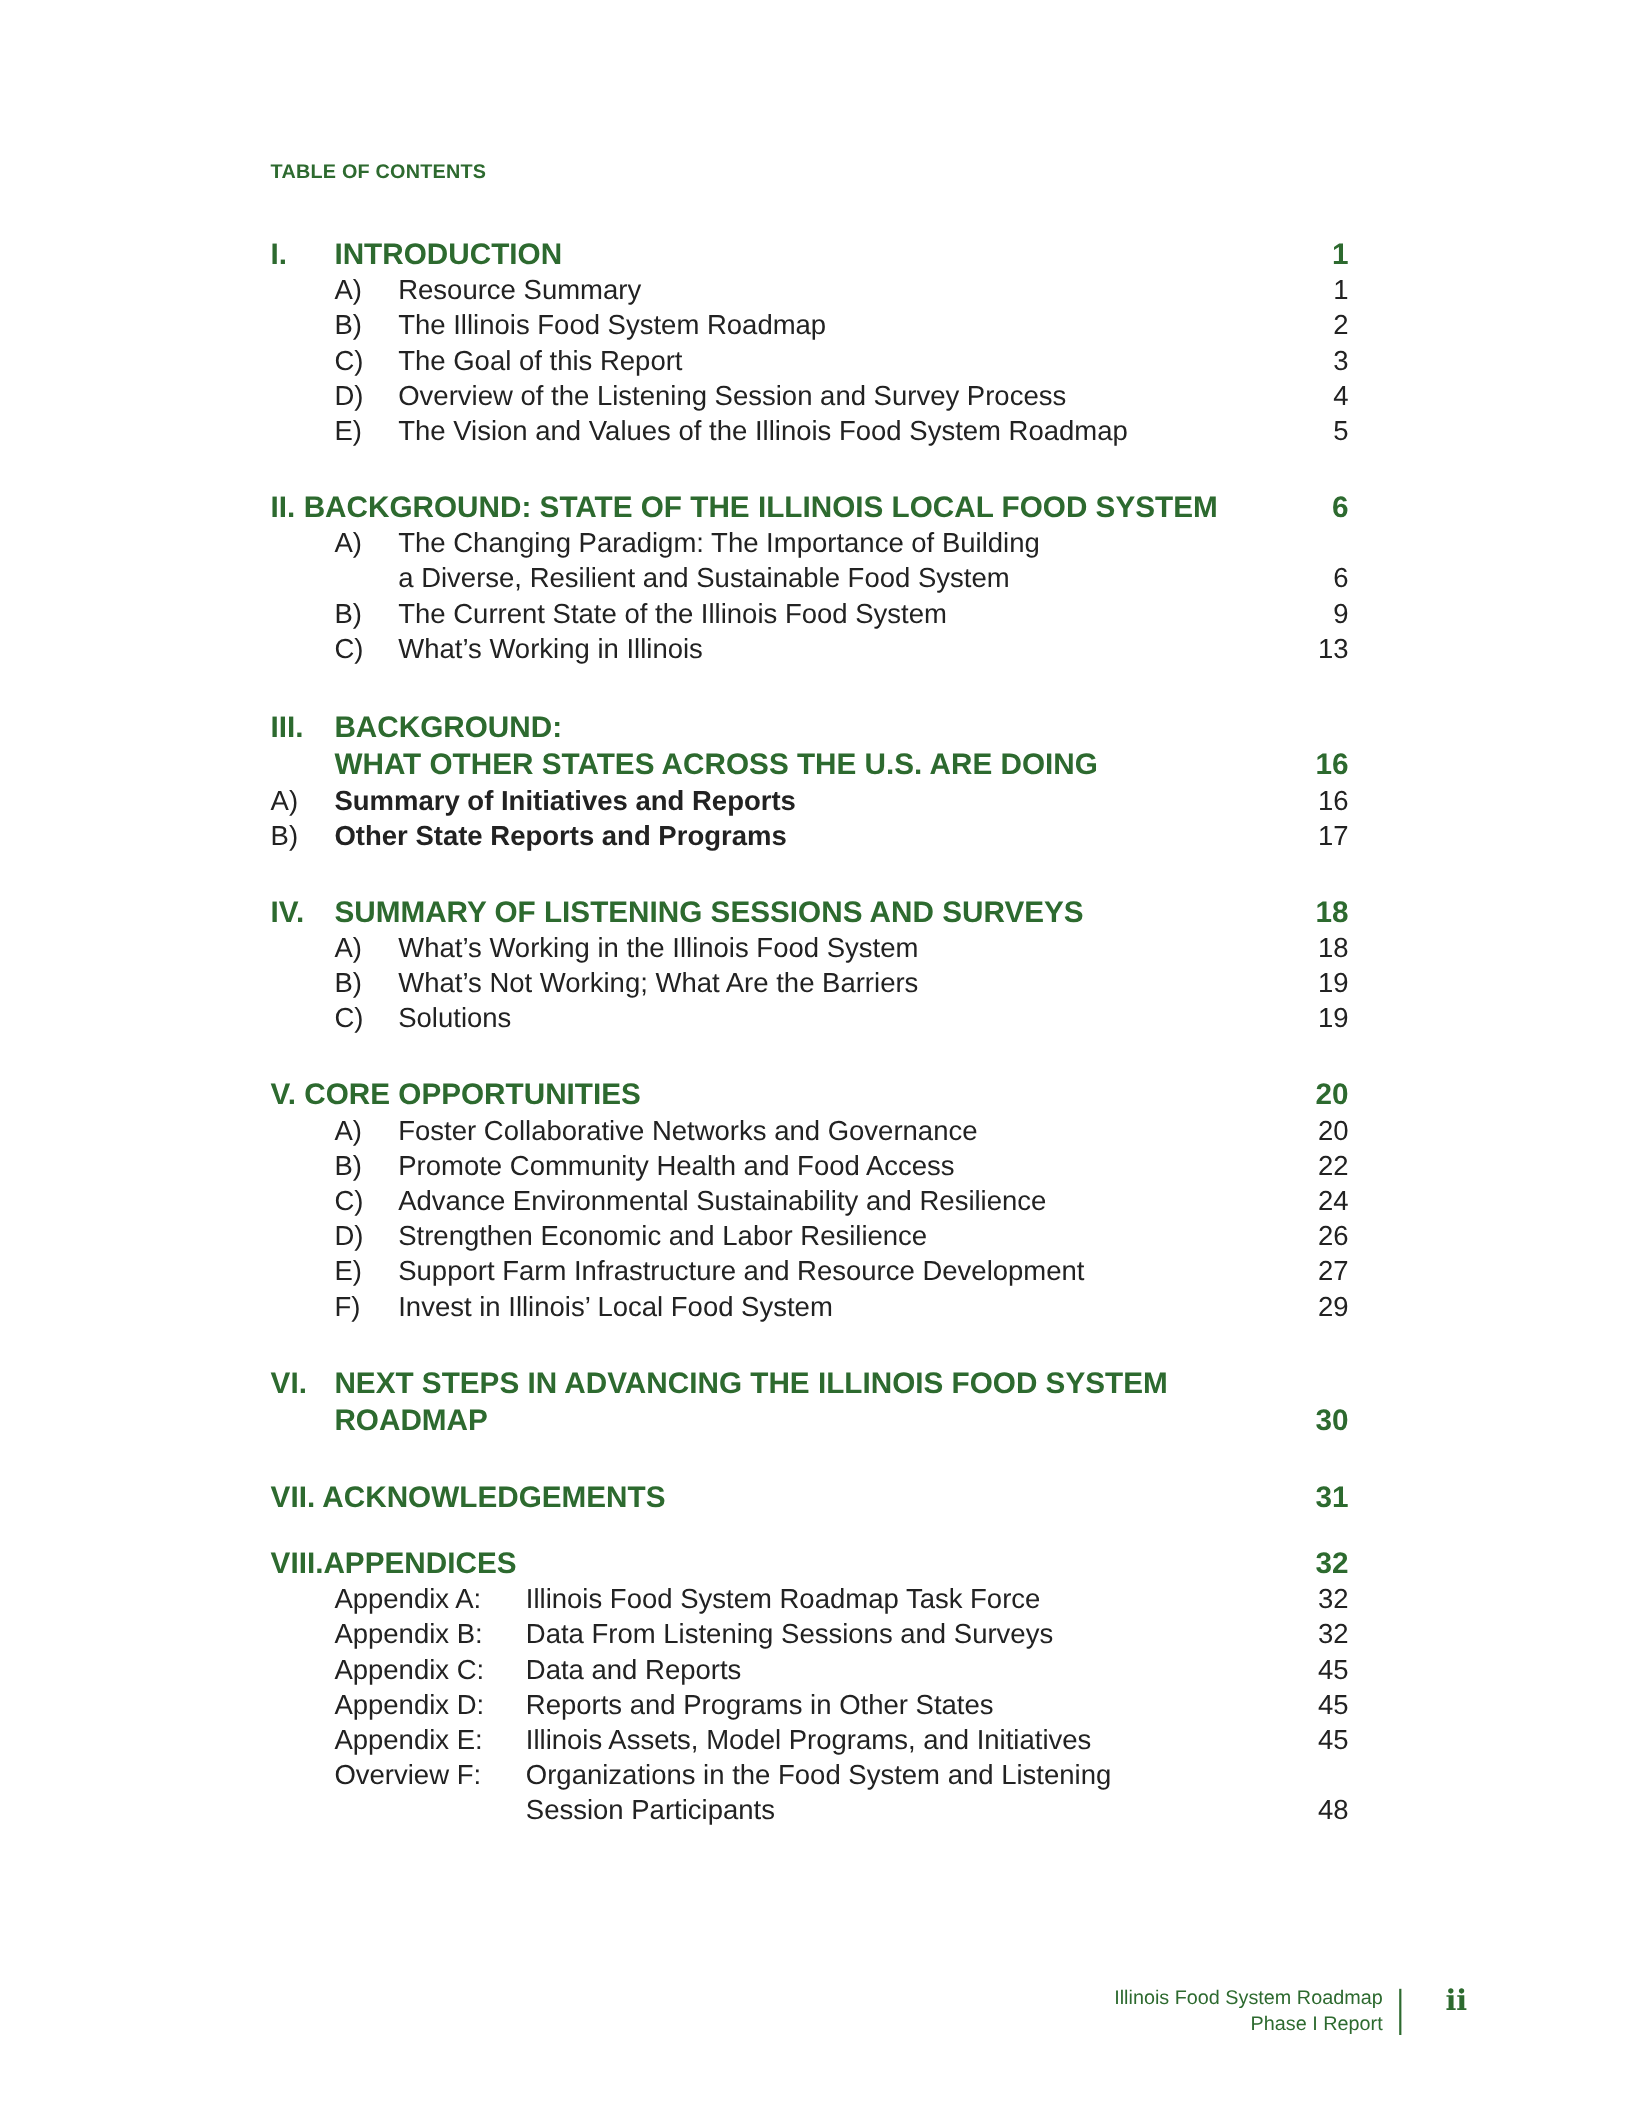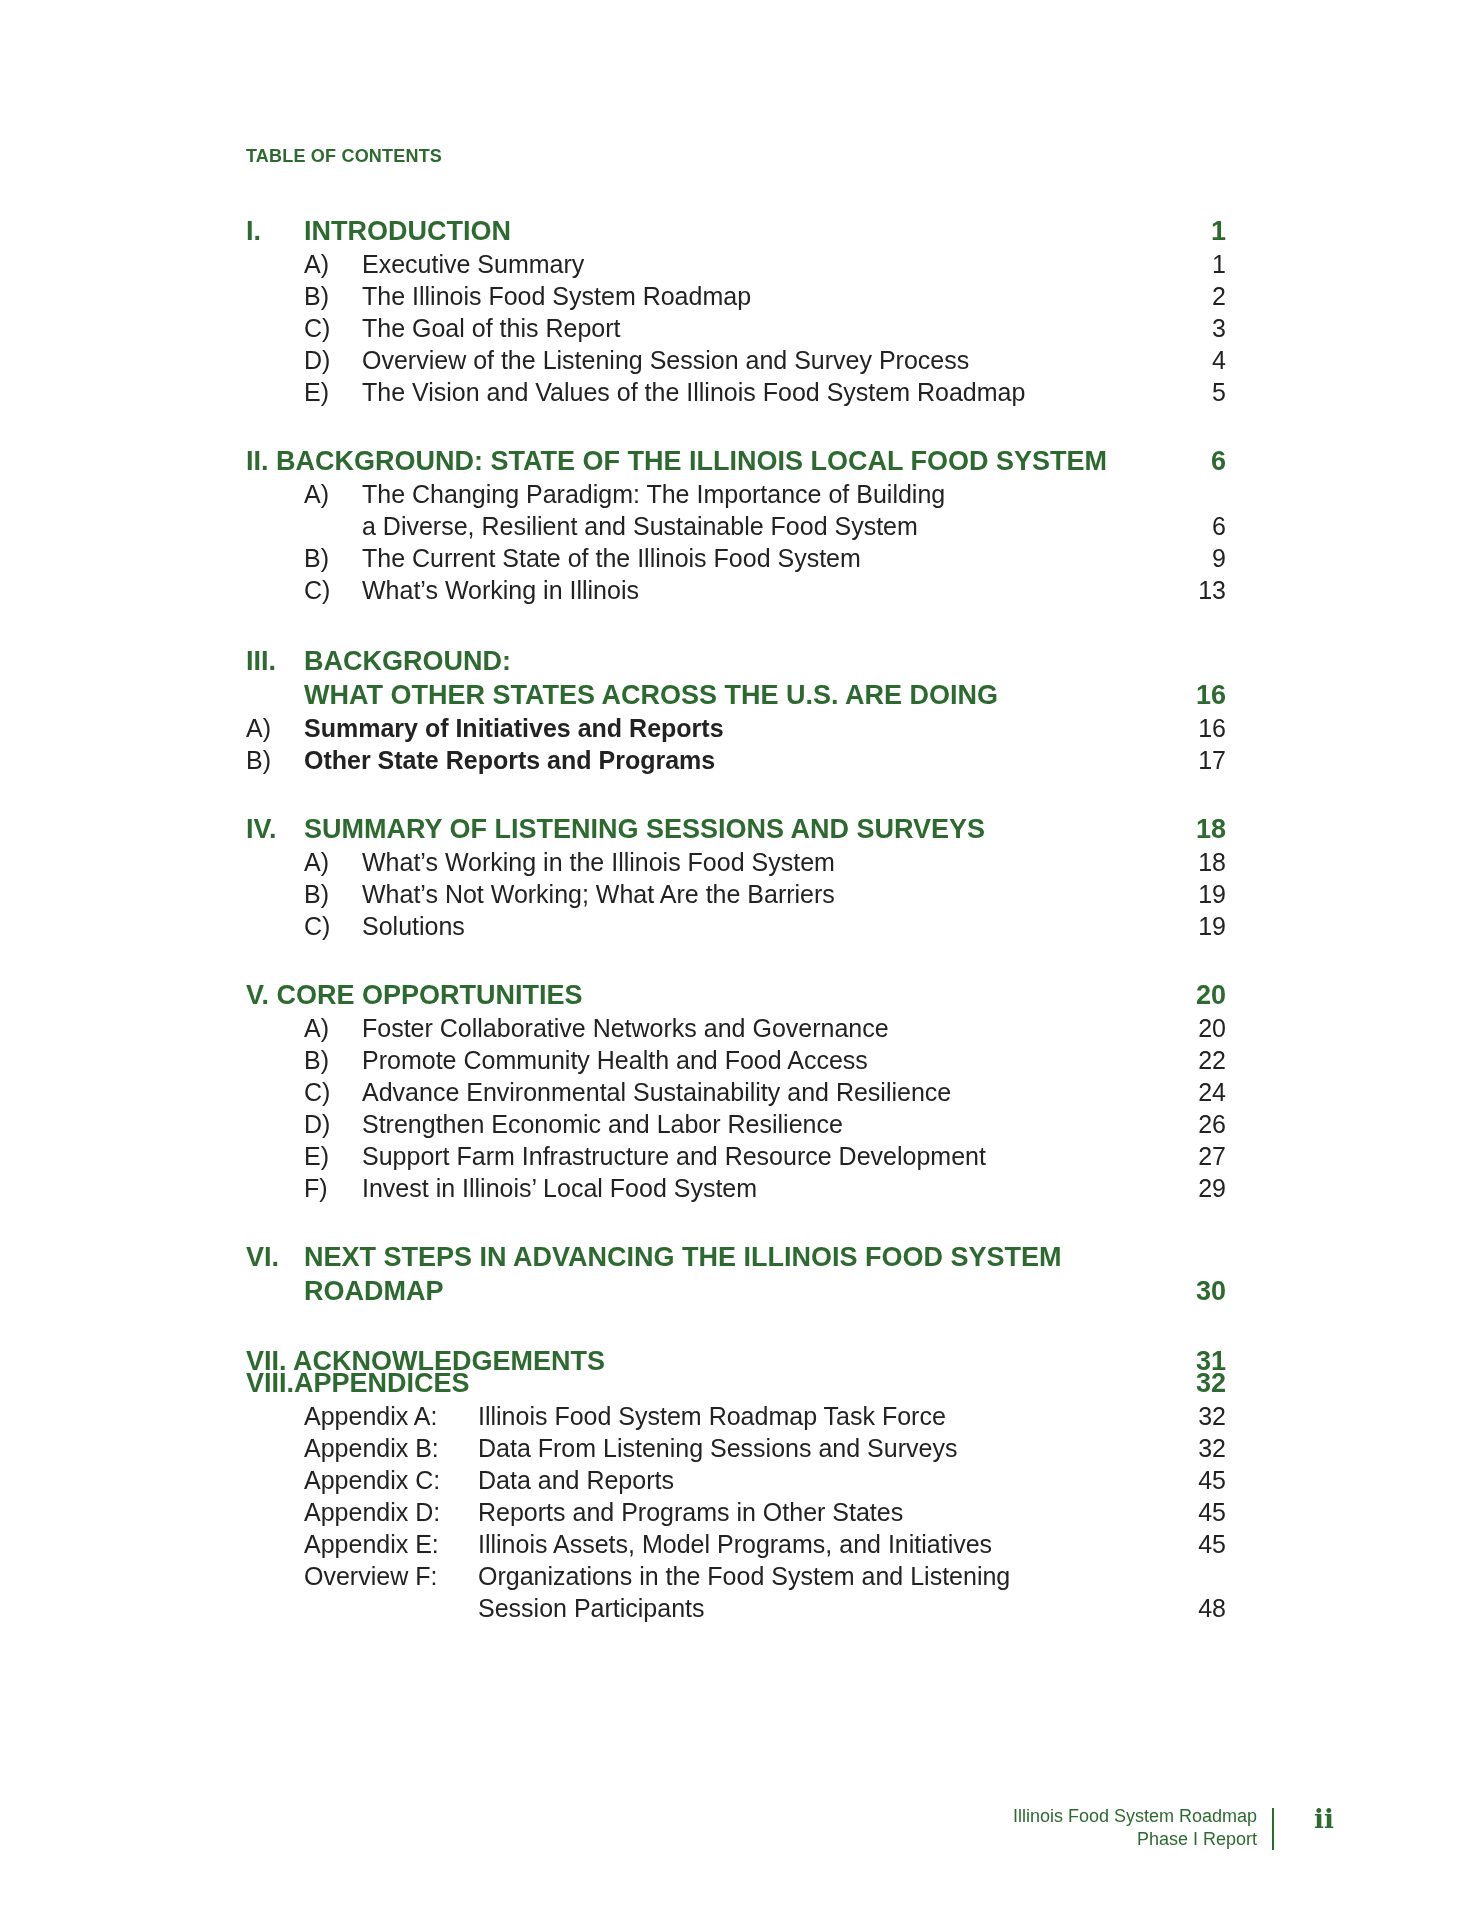--- a/index.html
+++ b/index.html
@@ -34,21 +34,21 @@
 <div class="toc">
 
   <div class="sec" style="top:216px">
     <div class="sec-head">
       <span class="num">I.</span>
       <span class="title">INTRODUCTION</span>
       <span class="page">1</span>
     </div>
     <div class="row">
         <span class="letter">A)</span>
-        <span class="text">Executive Summary</span>
+        <span class="text">Resource Summary</span>
         <span class="page">1</span>
       </div>
     <div class="row">
         <span class="letter">B)</span>
         <span class="text">The Illinois Food System Roadmap</span>
         <span class="page">2</span>
       </div>
     <div class="row">
         <span class="letter">C)</span>
         <span class="text">The Goal of this Report</span>
@@ -183,21 +183,21 @@
     </div>
   </div>
 
   <div class="sec" style="top:1346px">
     <div class="sec-head">
       <span class="title inline"><span>VII.</span> <span>ACKNOWLEDGEMENTS</span></span>
       <span class="page">31</span>
     </div>
   </div>
 
-  <div class="sec" style="top:1368px">
+  <div class="sec" style="top:1406px">
     <div class="sec-head">
       <span class="title inline"><span>VIII.</span><span>APPENDICES</span></span>
       <span class="page">32</span>
     </div>
     <div class="row app">
         <span class="letter">Appendix A:</span>
         <span class="text">Illinois Food System Roadmap Task Force</span>
         <span class="page">32</span>
       </div>
     <div class="row app">

